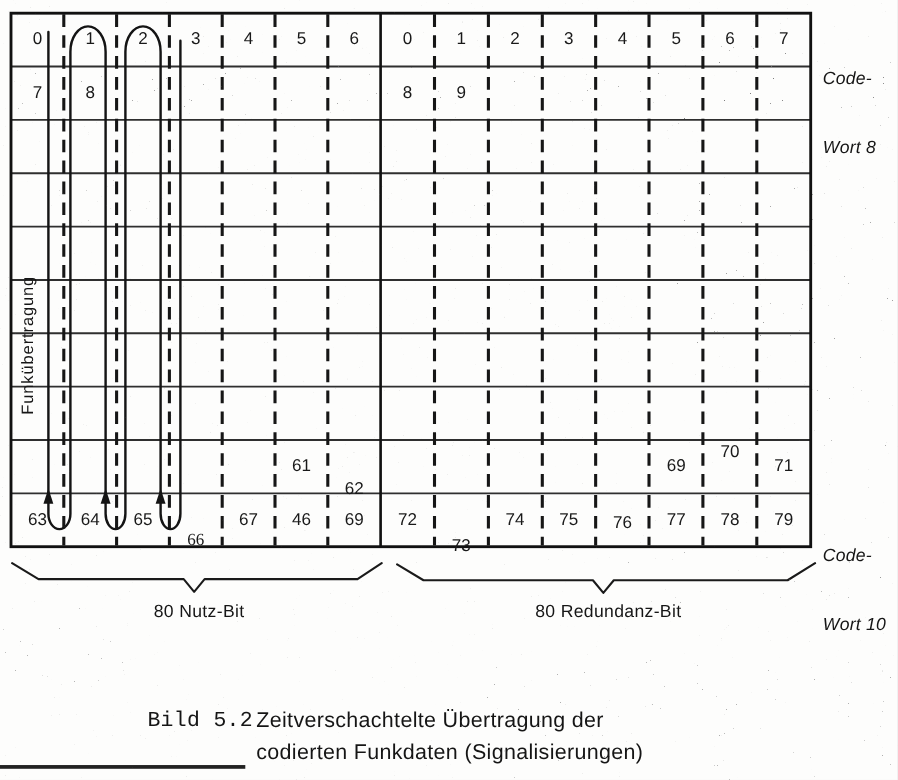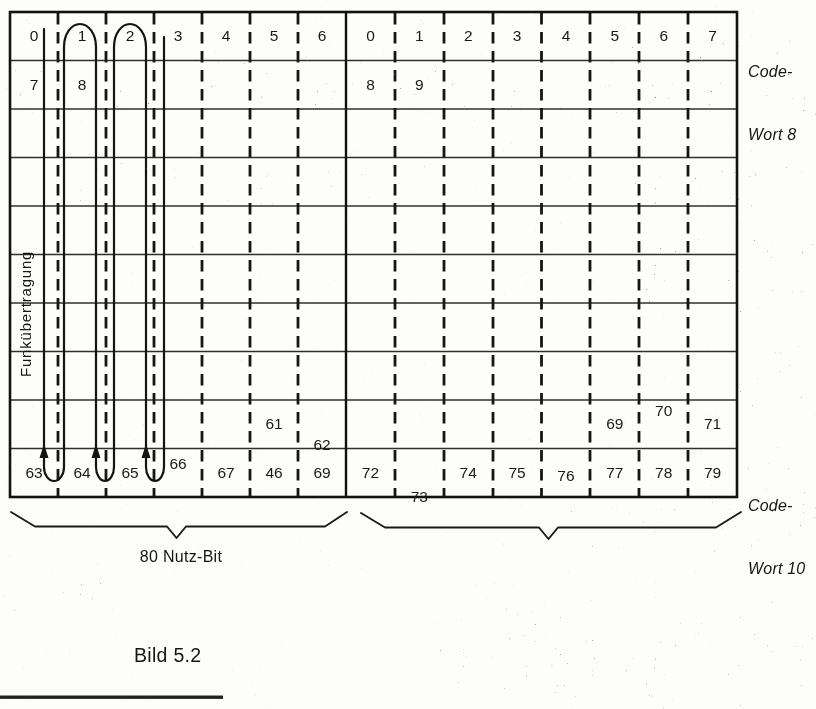--- a/index.html
+++ b/index.html
@@ -19,21 +19,21 @@
     left:17px;top:377px;transform:rotate(-90deg);transform-origin:0 0;
     font-size:15px;letter-spacing:0.8px;
   }
   .codeword{left:748px;font-size:16px;line-height:21px;letter-spacing:0.2px;font-style:italic;}
   #cw-top{top:19px;}
   #cw-bot{top:453px;}
   .brace-lbl{font-size:16px;top:548px;transform:translateX(-50%);letter-spacing:0.3px;}
   #lbl-nutz{left:181px;}
   #lbl-red{left:553px;}
   .caption{font-size:19.5px;letter-spacing:0.3px;color:#151515;}
-  #cap-num{left:134px;top:644px;}
+  #cap-num{left:134px;top:644px;font-family:Liberation Mono, monospace;}
   #cap-l1{left:233px;top:644px;}
   #cap-l2{left:233px;top:673px;}
 </style>
 </head>
 <body>
 
 <div id="stage">
 
   <svg width="816" height="709" viewBox="0 0 816 709" aria-hidden="true">
     <defs>
@@ -127,21 +127,21 @@
       <span class="cell-num" style="left: 226px; top: 36.25px;">4</span>
       <span class="cell-num" style="left: 274px; top: 36.25px;">5</span>
       <span class="cell-num" style="left: 322px; top: 36.25px;">6</span>
       <span class="cell-num" style="left: 34px; top: 84.75px;">7</span>
       <span class="cell-num" style="left: 82px; top: 84.75px;">8</span>
       <span class="cell-num" style="left: 274px; top: 424.25px;">61</span>
       <span class="cell-num" style="left: 322px; top: 424.25px; margin-top: 21px;">62</span>
       <span class="cell-num" style="left: 34px; top: 472.75px;">63</span>
       <span class="cell-num" style="left: 82px; top: 472.75px;">64</span>
       <span class="cell-num" style="left: 130px; top: 472.75px;">65</span>
-      <span class="cell-num" style="left: 178px; top: 464px;">66</span>
+      <span class="cell-num" style="left: 178px; top: 491px; font-family: Liberation Serif, serif;">66</span>
       <span class="cell-num" style="left: 226px; top: 472.75px;">67</span>
       <span class="cell-num" style="left: 274px; top: 472.75px;">46</span>
       <span class="cell-num" style="left: 322px; top: 472.75px;">69</span>
       <span class="cell-num" style="left: 370.438px; top: 36.25px;">0</span>
       <span class="cell-num" style="left: 419.312px; top: 36.25px;">1</span>
       <span class="cell-num" style="left: 468.188px; top: 36.25px;">2</span>
       <span class="cell-num" style="left: 517.062px; top: 36.25px;">3</span>
       <span class="cell-num" style="left: 565.938px; top: 36.25px;">4</span>
       <span class="cell-num" style="left: 614.812px; top: 36.25px;">5</span>
       <span class="cell-num" style="left: 663.688px; top: 36.25px;">6</span>
@@ -167,15 +167,18 @@
     <div>Code-</div>
     <div>Wort 8</div>
   </div>
 
   <div class="lbl codeword" id="cw-bot">
     <div>Code-</div>
     <div>Wort 10</div>
   </div>
 
   <span class="lbl brace-lbl" id="lbl-nutz">80 Nutz-Bit</span>
+  <span class="lbl brace-lbl" id="lbl-red">80 Redundanz-Bit</span>
 
   <span class="lbl caption" id="cap-num">Bild 5.2</span>
+  <span class="lbl caption" id="cap-l1">Zeitverschachtelte Übertragung der</span>
+  <span class="lbl caption" id="cap-l2">codierten Funkdaten (Signalisierungen)</span>
 </div>
 
 </body></html>

